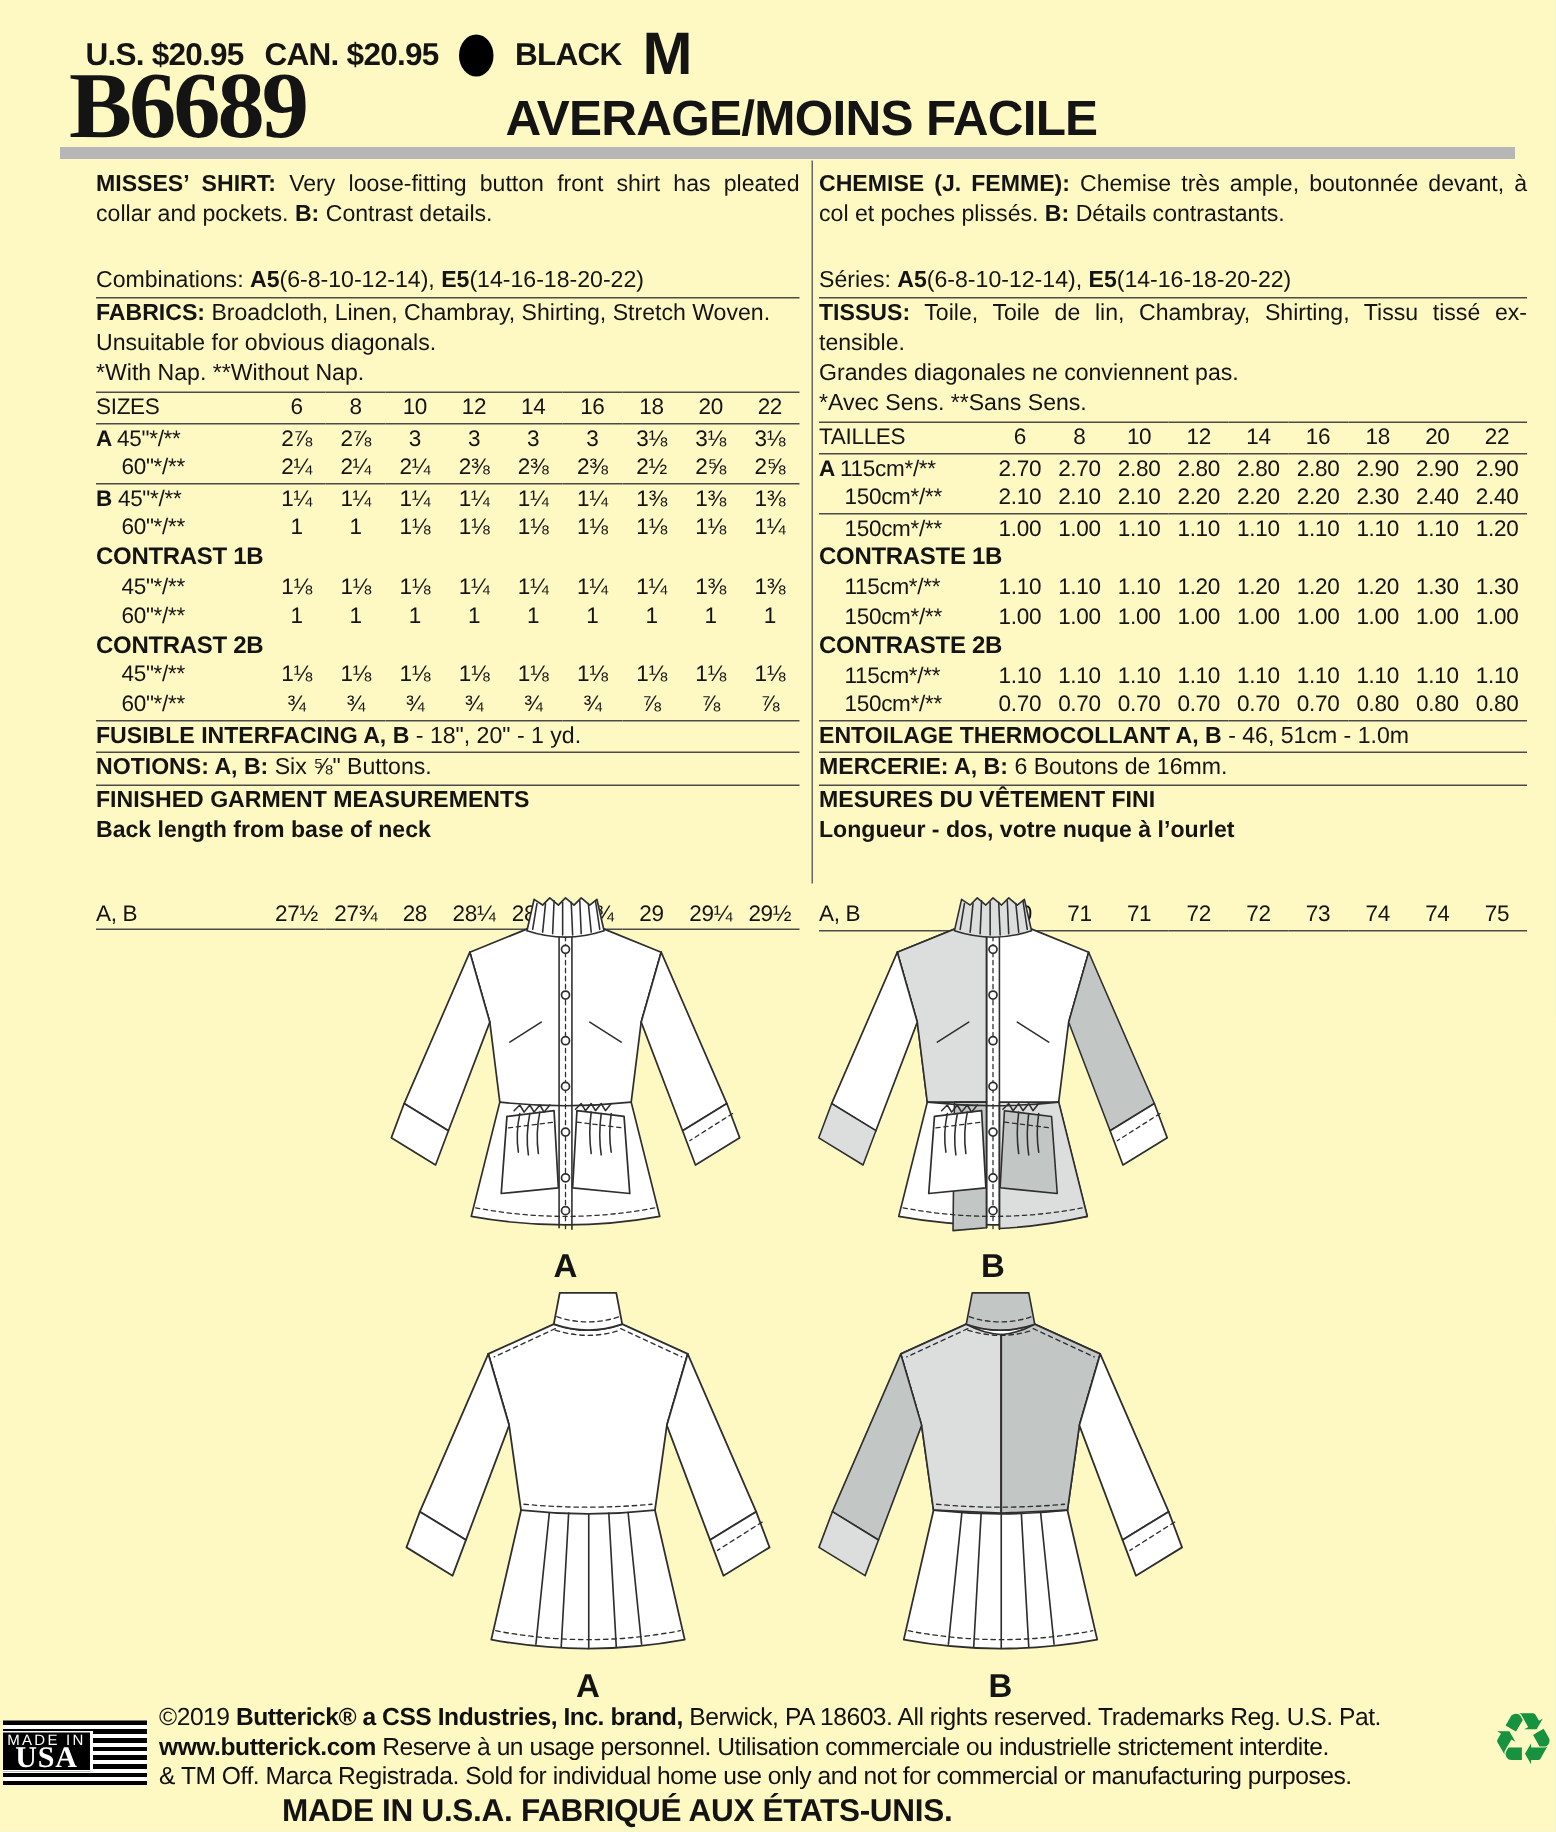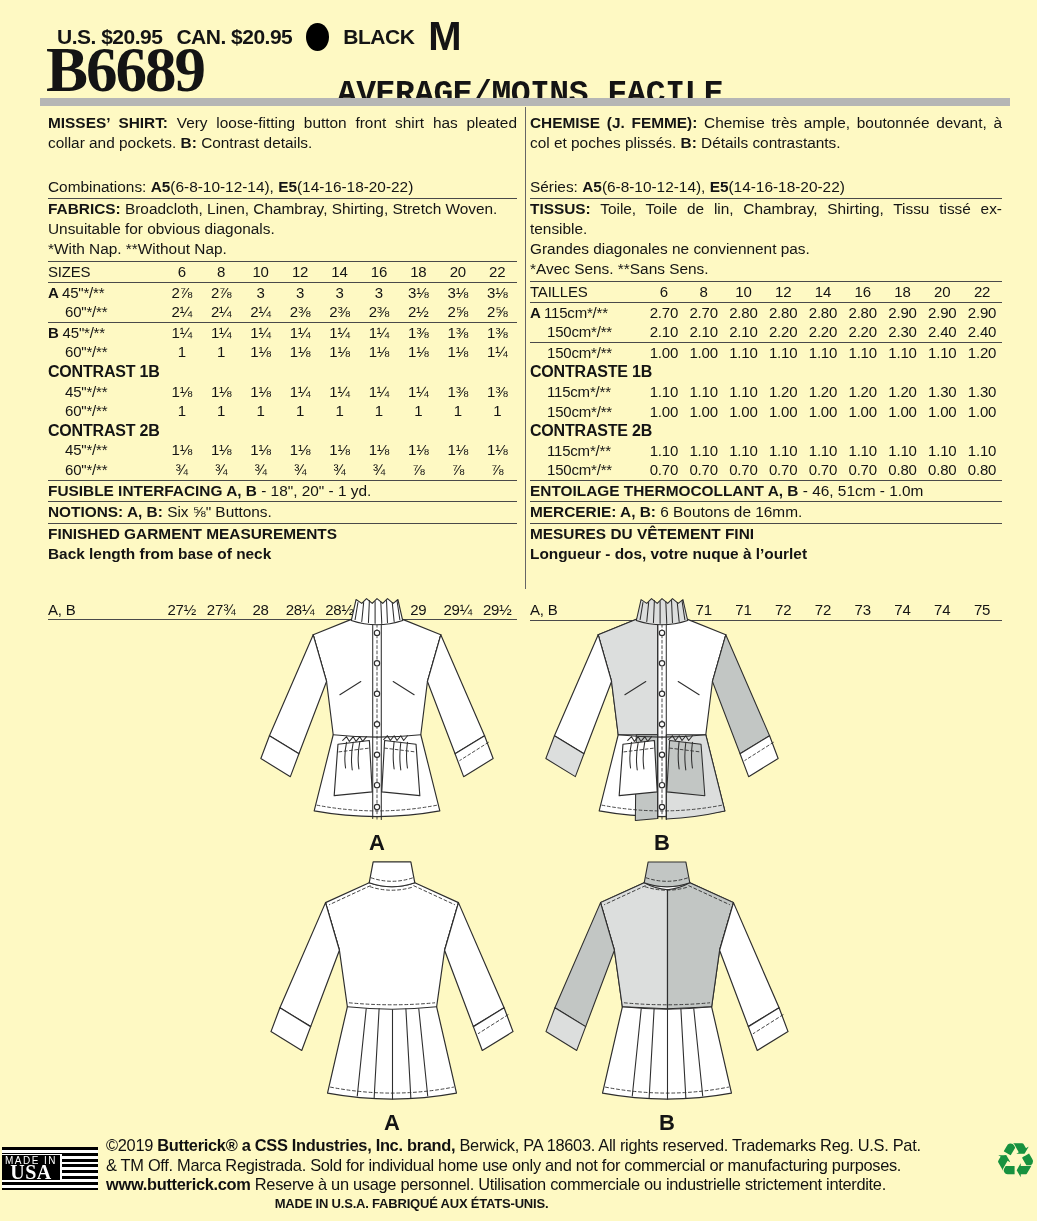--- a/index.html
+++ b/index.html
@@ -7,26 +7,26 @@
   body{background:#e8e8e8;font-family:"Liberation Sans",sans-serif;color:var(--ink);}
   .page{position:relative;width:1037px;height:1221px;background:#fef9c3;margin:0 auto;overflow:hidden;}
 
   
   .price-row{position:absolute;left:57px;top:14px;display:flex;align-items:center;gap:14px;
              font-weight:bold;font-size:21px;letter-spacing:-0.5px;}
   .color-dot{width:23px;height:28px;background:#000;border-radius:50%;}
   .size-letter{font-size:40px;font-weight:bold;letter-spacing:-1px;}
   .pattern-number{position:absolute;left:46px;top:34px;font-family:"Liberation Serif",serif;
                   font-size:63px;font-weight:600;letter-spacing:-2px;}
-  .difficulty{position:absolute;left:337px;top:76px;font-family:Liberation Mono, monospace;
+  .difficulty{position:absolute;left:337px;top:60px;font-family:Liberation Sans, sans-serif;
               font-size:33px;font-weight:bold;letter-spacing:-0.5px;}
   .gray-bar{position:absolute;left:40px;top:98px;width:970px;height:8px;background:#b5b6b5;}
 
   
-  .columns{position:absolute;left:40px;top:107px;width:970px;height:482px;display:flex;}
+  .columns{position:absolute;left:56px;top:107px;width:970px;height:482px;display:flex;}
   .col{width:485px;padding:6px 8px 0 8px;font-size:15.4px;line-height:20px;}
   .col.right{border-left:1.4px solid #666;padding-left:4px;}
   .para{text-align:justify;}
   .combos{margin-top:24px;border-bottom:1.5px solid var(--rule);padding-bottom:1px;}
   b{font-weight:bold;}
 
   table.spec{width:100%;border-collapse:collapse;table-layout:fixed;margin-top:2px;
              border-top:1.5px solid var(--rule);font-size:15px;letter-spacing:-0.2px;}
   table.spec col.lbl{width:114px;}
   table.spec td,table.spec th{height:19.6px;line-height:19.6px;padding:0;font-weight:normal;
@@ -53,21 +53,21 @@
   .flag{position:absolute;left:2px;top:1147px;width:96px;height:43px;
         background:repeating-linear-gradient(to bottom,#000 0 3.1px,#fff 3.1px 5.8px);}
   .flag .canton{position:absolute;left:0;top:7px;width:60px;height:27px;background:#000;
         border-right:2.5px solid #fff;border-top:1.5px solid #fff;border-bottom:1.5px solid #fff;
         color:#fff;text-align:center;}
   .flag .c1{font-size:10px;letter-spacing:1.5px;line-height:8px;margin-top:2px;}
   .flag .c2{font-size:20px;font-weight:bold;letter-spacing:0.5px;line-height:15px;font-family:Liberation Serif, serif;}
   .copy{position:absolute;left:106px;top:1136px;width:880px;font-size:16.4px;line-height:19.6px;
         letter-spacing:-0.3px;color:#111;}
   .madein{position:absolute;left:0;top:1196px;width:823px;text-align:center;
-          font-size:13px;font-weight:bold;letter-spacing:-0.2px;}
+          font-size:21px;font-weight:bold;letter-spacing:-0.2px;}
   .recycle{position:absolute;right:0px;top:1136px;font-size:48px;color:#17923f;line-height:50px;}
 </style>
 </head>
 <body>
 
 <div class="page">
 
   <div class="price-row">
     <span>U.S. $20.95</span>
     <span>CAN. $20.95</span>
@@ -554,19 +554,19 @@
 
   <div class="flag">
     <div class="canton">
       <div class="c1">MADE IN</div>
       <div class="c2">USA</div>
     </div>
   </div>
 
   <div class="copy">
     <div><span>©2019 </span><b>Butterick® a CSS Industries, Inc. brand,</b><span> Berwick, PA 18603. All rights reserved. Trademarks Reg. U.S. Pat.</span></div>
+    <div><b>www.butterick.com</b><span>  Reserve à un usage personnel. Utilisation commerciale ou industrielle strictement interdite.</span></div>
     <div>&amp; TM Off. Marca Registrada. Sold for individual home use only and not for commercial or manufacturing purposes.</div>
-    <div><b>www.butterick.com</b><span>  Reserve à un usage personnel. Utilisation commerciale ou industrielle strictement interdite.</span></div>
   </div>
 
   <div class="madein">MADE IN U.S.A.  FABRIQUÉ AUX ÉTATS-UNIS.</div>
   <div class="recycle">♻</div>
 </div>
 
 </body></html>

